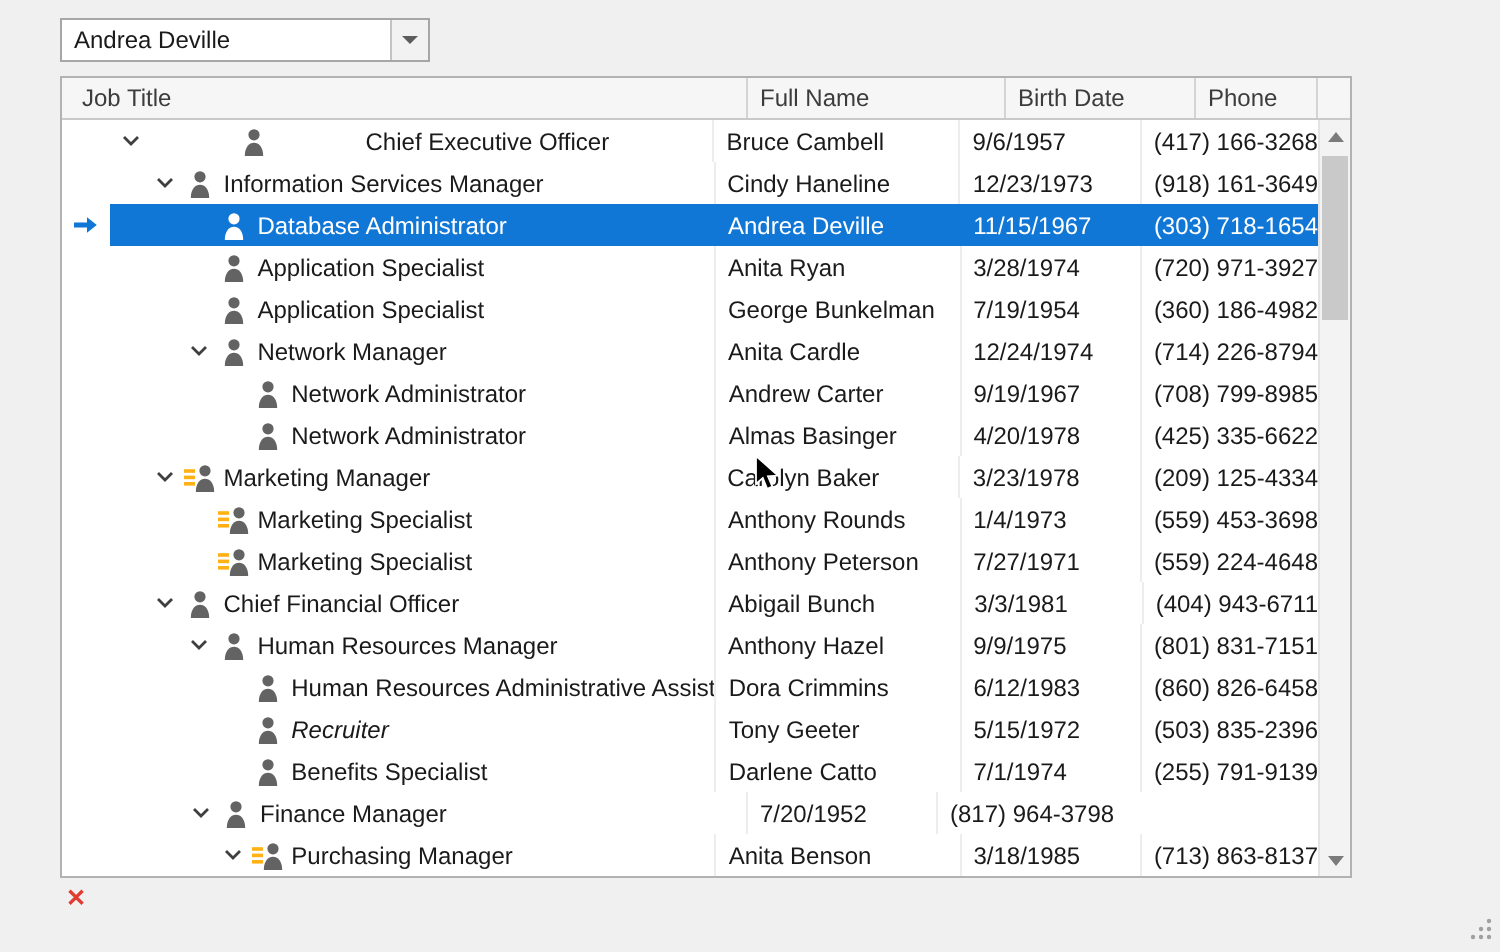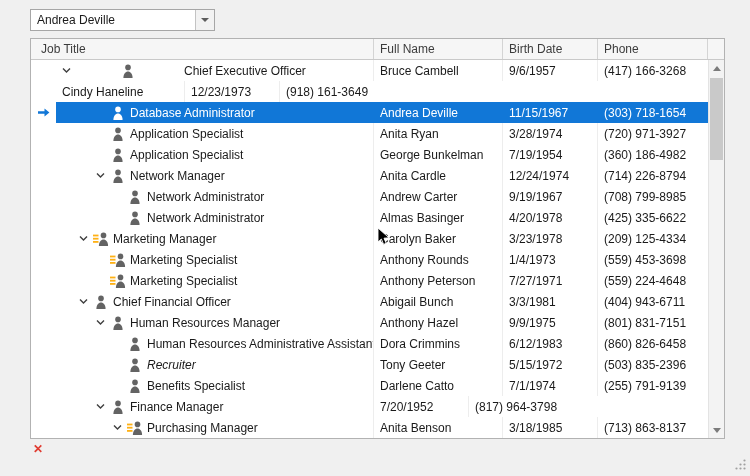--- a/index.html
+++ b/index.html
@@ -16,21 +16,21 @@
   }
   
   .lookup{position:absolute;left:30px;top:9px;width:185px;height:22px;background:#fff;
     border:1px solid #a6a6a6;display:flex;align-items:stretch;}
   .lookup-text{flex:1;padding:3px 6px;white-space:nowrap;overflow:hidden;}
   .lookup-btn{width:19px;background:#f2f2f2;border-left:1px solid #c3c3c3;
     display:flex;align-items:center;justify-content:center;}
   .dd-arrow{width:0;height:0;border-left:4px solid transparent;border-right:4px solid transparent;
     border-top:4px solid #5c5c5c;display:block;}
   
-  .grid{position:absolute;left:30px;top:38px;width:695px;height:401px;background:#0c4a6e;
+  .grid{position:absolute;left:30px;top:38px;width:646px;height:401px;background:#0c4a6e;
     border:1px solid #b2b2b2;}
   .header{display:flex;height:21px;background:#f6f6f6;border-bottom:1px solid #c9c9c9;color:#3c3c3c;}
   .hcell{padding:3px 6px;border-right:1px solid #d4d4d4;white-space:nowrap;overflow:hidden;}
   .h-job{width:343px;padding-left:10px;}
   .h-name{width:129px;}
   .h-birth{width:95px;}
   .h-phone{flex:1;}
   .h-spacer{width:16px;border-right:none;padding:0;}
   .tbody{margin-right:16px;}
   .trow{display:flex;height:21px;background:#fff;}
@@ -94,20 +94,34 @@
               </svg>
             </span>
             <span class="jlabel">Chief Executive Officer</span>
           </div>
           <div class="c-name">Bruce Cambell</div>
           <div class="c-birth">9/6/1957</div>
           <div class="c-phone">(417) 166-3268</div>
         </div>
         <div class="trow">
           <div class="c-ind"></div>
+          <div class="c-job" style="padding-left: 20px;">
+            <span class="chev">
+              <svg width="9" height="7" viewBox="0 0 9 7">
+                <polyline points="1,1.5 4.5,5 8,1.5" fill="none" stroke="currentColor" stroke-width="1.4"></polyline>
+              </svg>
+            </span>
+            <span class="picon">
+              <svg width="16" height="14" viewBox="0 0 16 14">
+                <circle cx="8" cy="3.4" r="2.8" fill="currentColor"></circle>
+                <path d="M 3.4000000000000004 14 C 3.4000000000000004 9.6 5.6 7.4 8 7.4 C 10.4 7.4 12.6 9.6 12.6 14 Z" fill="currentColor"></path>
+              </svg>
+            </span>
+            <span class="jlabel">Information Services Manager</span>
+          </div>
           <div class="c-name">Cindy Haneline</div>
           <div class="c-birth">12/23/1973</div>
           <div class="c-phone">(918) 161-3649</div>
         </div>
         <div class="trow selected">
           <div class="c-ind">
             <svg width="12" height="9" viewBox="0 0 12 9">
               <path d="M0 3.2 H6.5 V0.6 L11.4 4.5 L6.5 8.4 V5.8 H0 Z" fill="var(--sel)"></path>
             </svg>
           </div>

